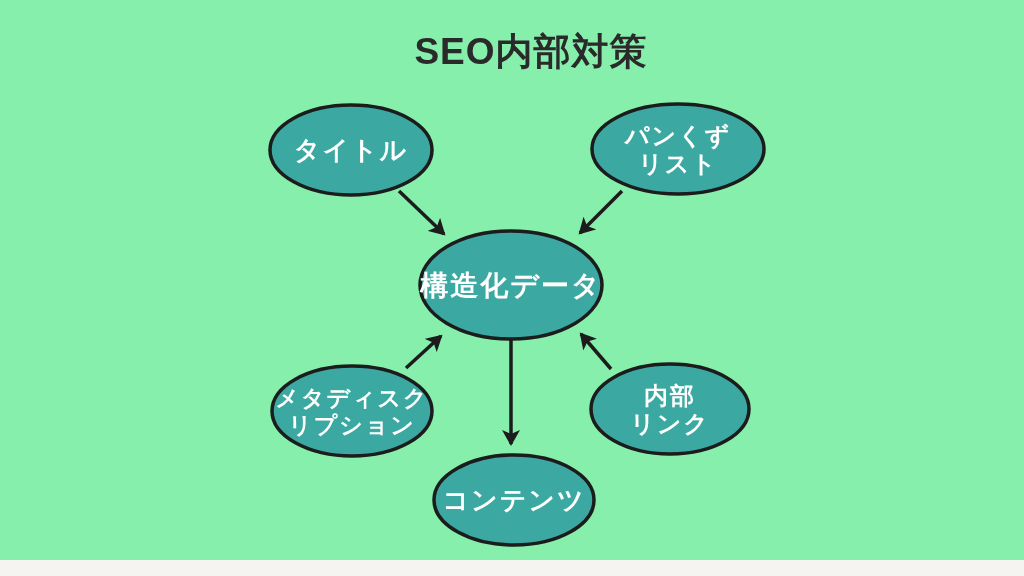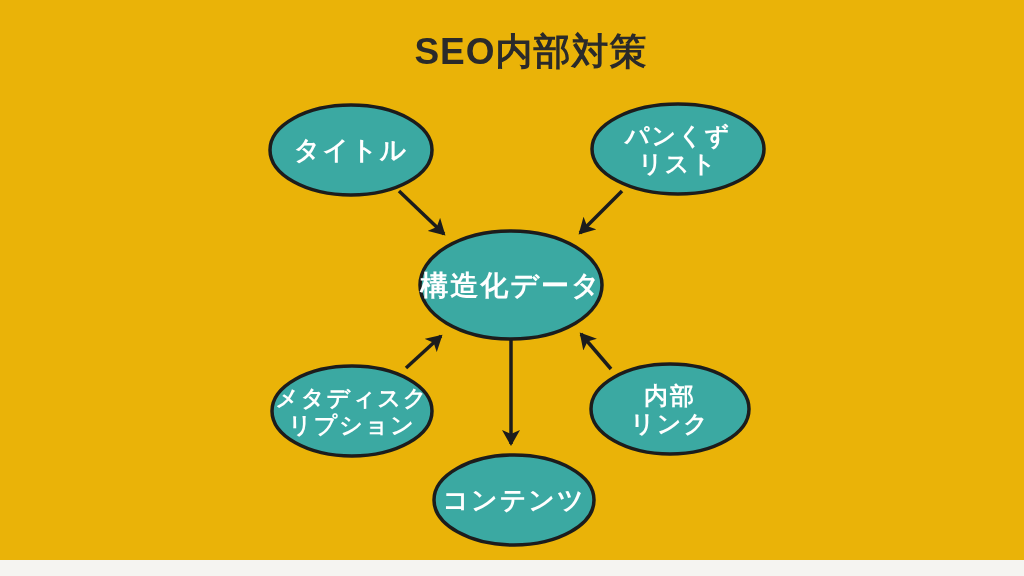--- a/index.html
+++ b/index.html
@@ -8,21 +8,21 @@
     width: 1024px;
     height: 576px;
     background: #f5f4f1;
     overflow: hidden;
     font-family: "Liberation Sans", "DejaVu Sans", sans-serif;
   }
   .stage {
     position: relative;
     width: 1024px;
     height: 560px;
-    background: #eab308;
+    background: #86efac;
   }
   svg { display: block; }
   .diagram-title {
     font-size: 37px;
     font-weight: 700;
     fill: #2a2a2a;
     letter-spacing: 1px;
   }
   .node-shape {
     stroke: #1c1c1c;

